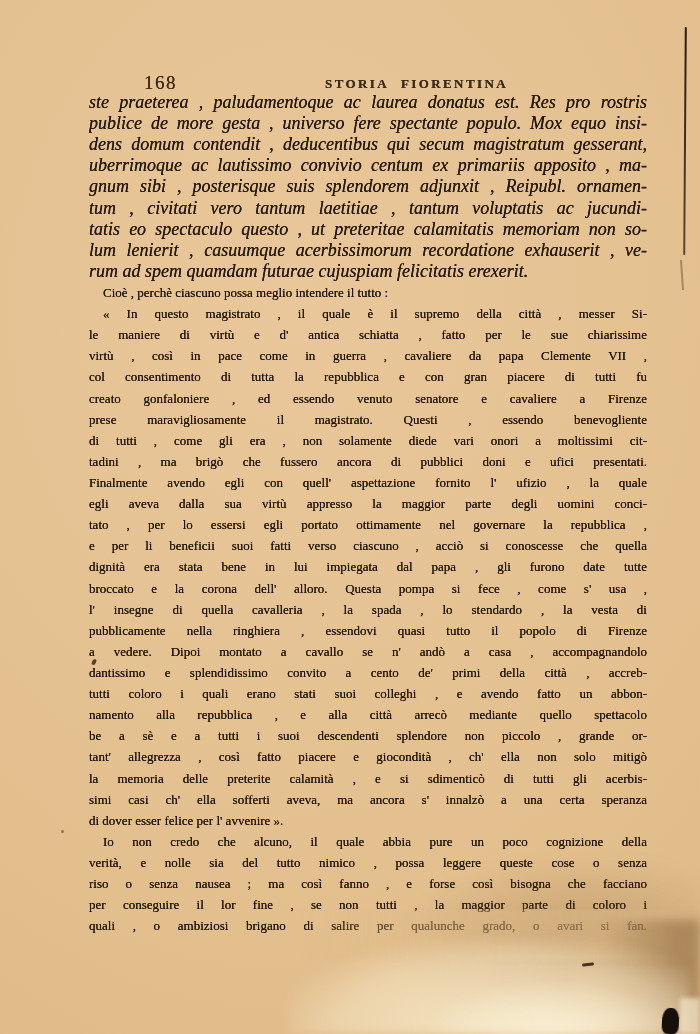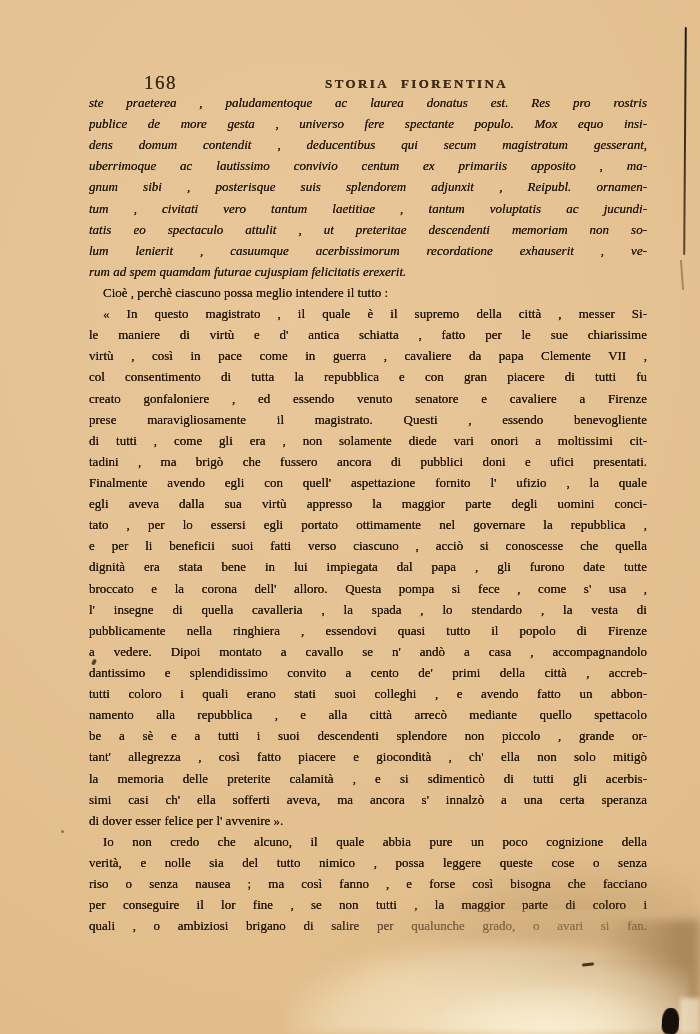--- a/index.html
+++ b/index.html
@@ -17,21 +17,21 @@
     color:var(--ink_soft); text-shadow:0 0 .6px currentColor;}
   .running-title{position:absolute; left:236px; top:4px; font-size:13px; font-weight:bold;
     letter-spacing:2.4px; word-spacing:7px; color:var(--ink_soft); text-shadow:0 0 .4px currentColor;}
   .body{position:absolute; left:89px; top:92px; width:558px;}
   .para{margin:0;}
   .line{
     height:21.12px; line-height:21.12px; overflow:hidden;
     font-size:13px; text-align:justify; text-align-last:justify; text-justify:inter-word;
     text-shadow:0 0 .5px currentColor; white-space:nowrap0;
   }
-  .para.italic .line{font-style:italic; font-size:13px;}
+  .para.italic .line{font-style:italic; font-size:18px;}
   .line.indent{text-indent:14px;}
   .line.end{text-align-last:left;}
   
   .scan-line-right{position:absolute; left:684px; top:27px; width:2px; height:228px;
     background:linear-gradient(180deg, rgba(23,16,10,.95), rgba(45,32,16,.75));
     transform:rotate(.4deg); border-radius:1px;}
   .scan-line-right-faint{position:absolute; left:681px; top:260px; width:2px; height:30px;
     background:rgba(45,32,16,.35); transform:rotate(-4deg);}
   .margin-speck{position:absolute; left:92px; top:659px; width:4px; height:6px;
     background:var(--ink_soft); border-radius:60% 40% 50% 50%; transform:rotate(25deg); opacity:.85;}
@@ -70,21 +70,21 @@
   </div>
 
   <div class="body">
     <div class="para italic">
         <div class="line">ste praeterea , paludamentoque ac laurea donatus est. Res pro rostris</div>
         <div class="line">publice de more gesta , universo fere spectante populo. Mox equo insi-</div>
         <div class="line">dens domum contendit , deducentibus qui secum magistratum gesserant,</div>
         <div class="line">uberrimoque ac lautissimo convivio centum ex primariis apposito , ma-</div>
         <div class="line">gnum sibi , posterisque suis splendorem adjunxit , Reipubl. ornamen-</div>
         <div class="line">tum , civitati vero tantum laetitiae , tantum voluptatis ac jucundi-</div>
-        <div class="line">tatis eo spectaculo attulit , ut preteritae descendenti memoriam non so-</div>
+        <div class="line">tatis eo spectaculo questo , ut preteritae calamitatis memoriam non so-</div>
         <div class="line">lum lenierit , casuumque acerbissimorum recordatione exhauserit , ve-</div>
         <div class="line end">rum ad spem quamdam futurae cujuspiam felicitatis erexerit.</div>
       </div>
     <div class="para">
         <div class="line indent end">Cioè , perchè ciascuno possa meglio intendere il tutto :</div>
       </div>
     <div class="para">
         <div class="line indent">« In questo magistrato , il quale è il supremo della città , messer Si-</div>
         <div class="line">le maniere di virtù e d' antica schiatta , fatto per le sue chiarissime</div>
         <div class="line">virtù , così in pace come in guerra , cavaliere da papa Clemente VII ,</div>

